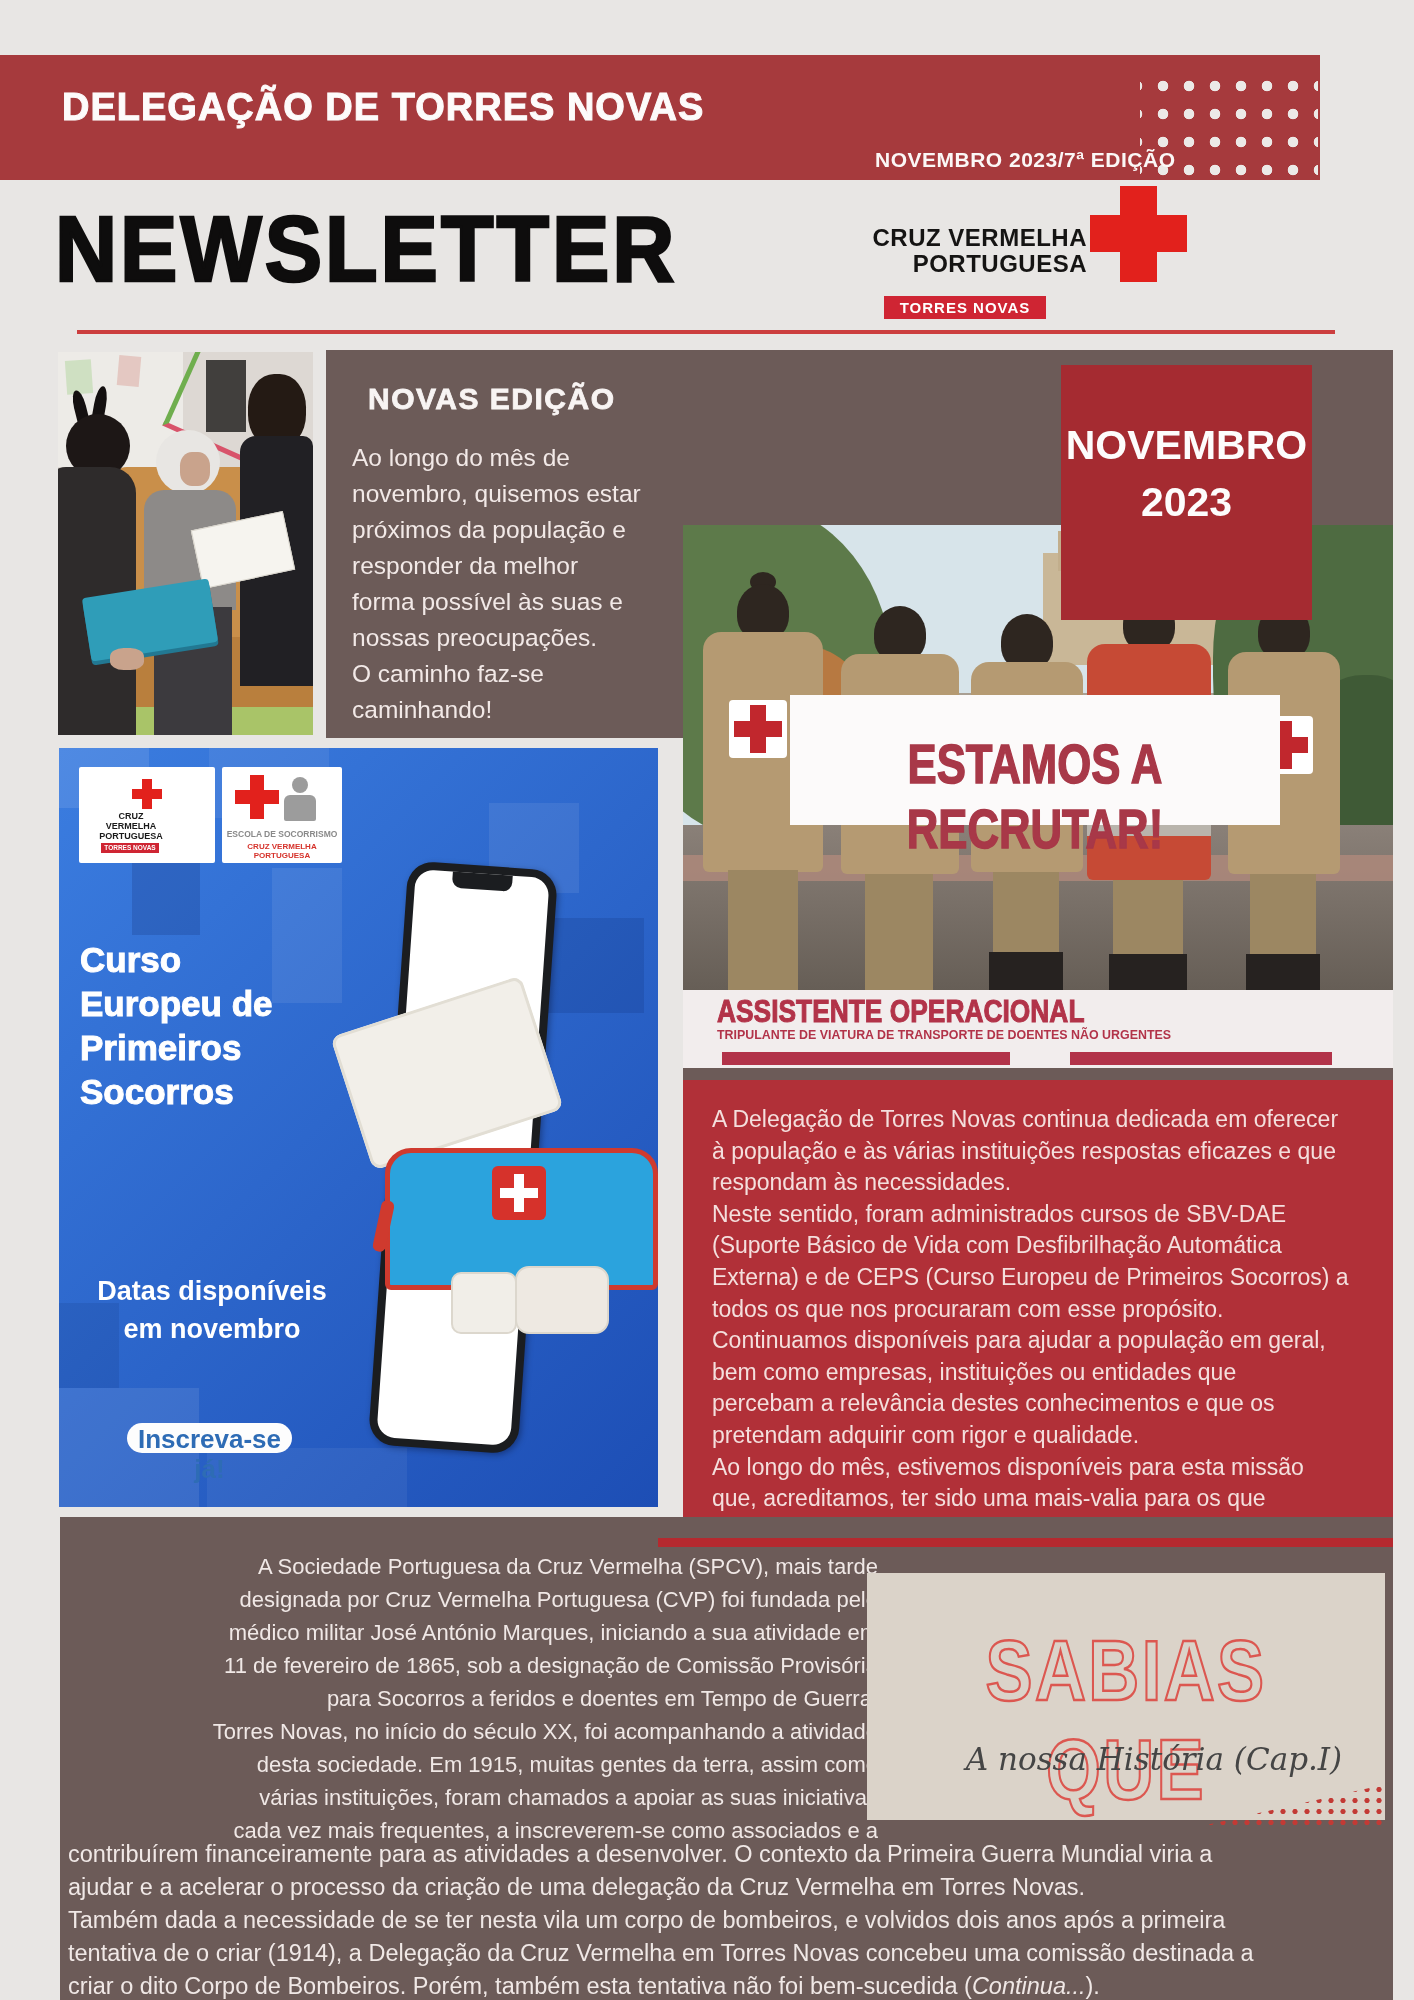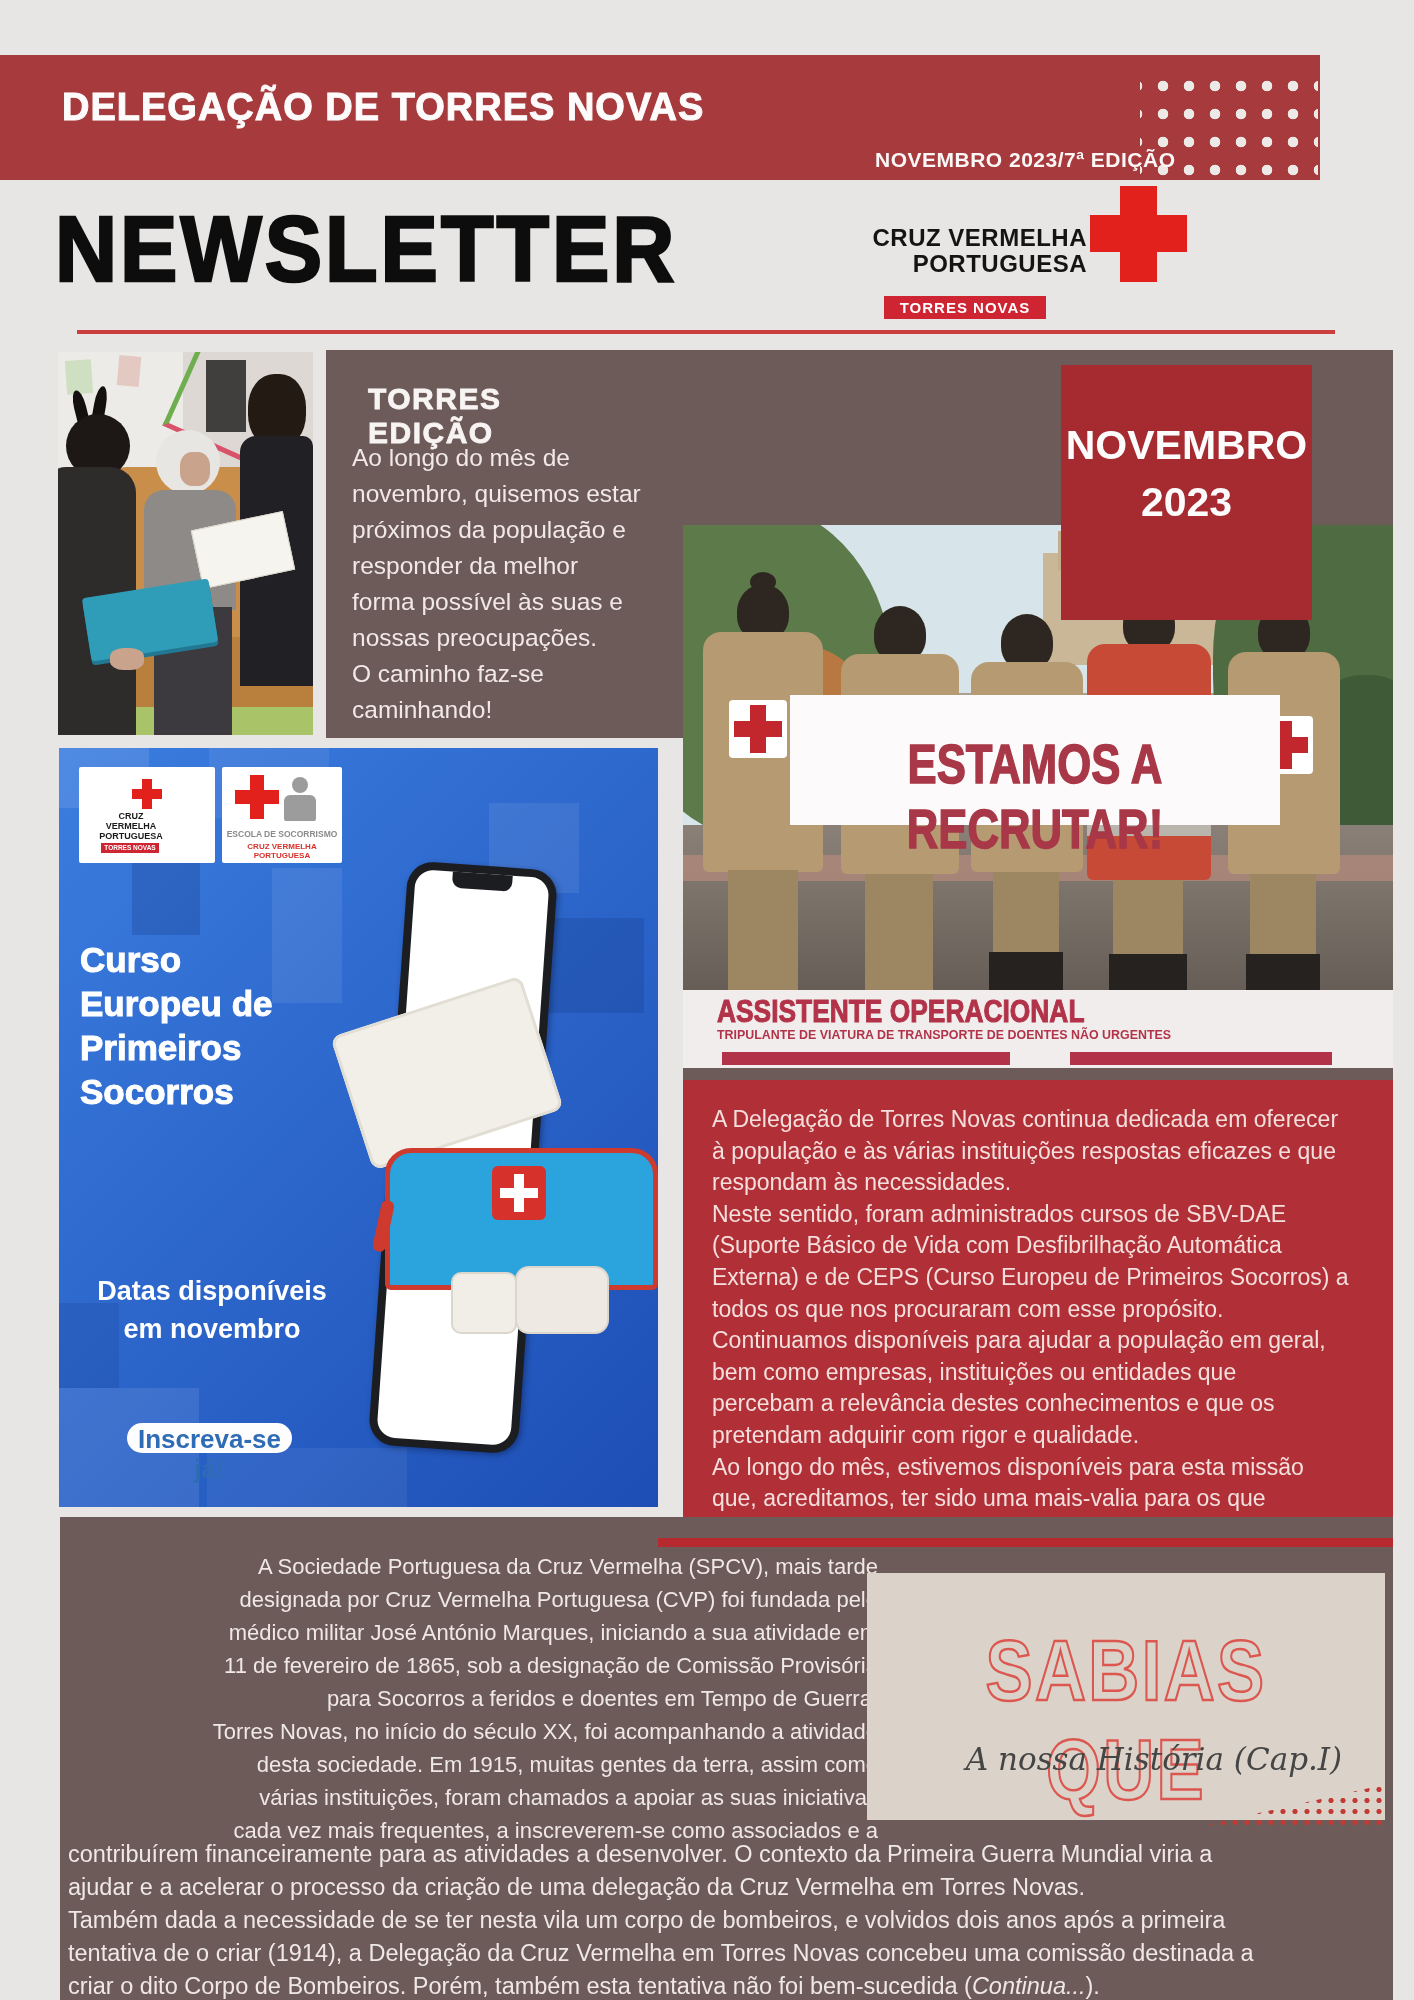--- a/index.html
+++ b/index.html
@@ -173,21 +173,21 @@
     <div class="abs pr-p3-body"></div>
     <div class="abs pr-book-w"></div>
     <div class="abs pr-p1-ear1"></div>
     <div class="abs pr-p1-ear2"></div>
     <div class="abs pr-p1-head"></div>
     <div class="abs pr-p1-body"></div>
     <div class="abs pr-book-t"></div>
     <div class="abs pr-hand"></div>
   </div>
 
-  <div class="abs nesta-title">TORRES EDIÇÃO</div>
+  <div class="abs nesta-title">NOVAS EDIÇÃO</div>
   <div class="abs nesta-body pre">Ao longo do mês de
 novembro, quisemos estar
 próximos da população e
 responder da melhor
 forma possível às suas e
 nossas preocupações.
 O caminho faz-se
 caminhando!</div>
 
   <div class="abs nov-box">

